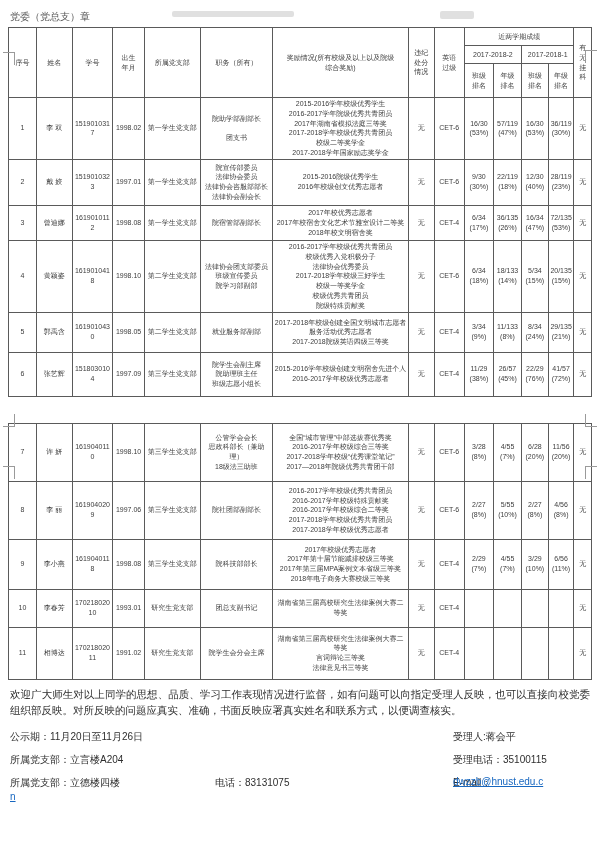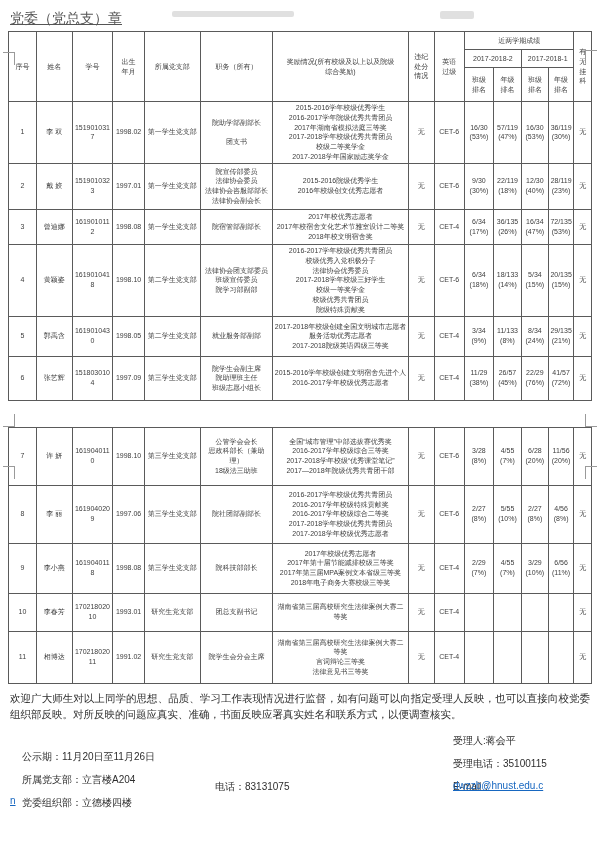--- a/index.html
+++ b/index.html
@@ -7,21 +7,21 @@
        font-family:"Liberation Sans","DejaVu Sans",sans-serif;color:#3a3a3a;}
   .page{position:relative;width:600px;height:849px;}
   .smudge{position:absolute;background:#c6c6c6;opacity:.55;border-radius:2px;}
   .crop{position:absolute;width:11px;height:12px;border:0 solid #9a9a9a;}
   .crop.tl{border-top-width:1px;border-right-width:1px;}
   .crop.tr{border-top-width:1px;border-left-width:1px;}
   .crop.bl{border-bottom-width:1px;border-right-width:1px;}
   .crop.br{border-bottom-width:1px;border-left-width:1px;}
   .title{margin:16px 30px 0;text-align:center;font-size:17px;font-weight:700;color:#111;
          letter-spacing:.5px;}
-  .stamp{margin:10px 0 3px 10px;font-size:14px;color:#555;text-decoration:underline;}
+  .stamp{margin:10px 0 3px 10px;font-size:10px;color:#555;}
   table{border-collapse:collapse;table-layout:fixed;width:584px;margin:0 8px;}
   #table2{margin-top:0;}
   th,td{border:1px solid #5a5a5a;font-size:7px;font-weight:400;text-align:center;
         vertical-align:middle;padding:1px 1px;line-height:1.4;color:#3c3c3c;}
   th{white-space:pre-line;}
   td.num{word-break:break-all;}
   td .ln{min-height:9px;}
   thead tr:nth-child(1){height:18px;}
   thead tr:nth-child(2){height:18px;}
   thead tr:nth-child(3){height:34px;}
@@ -33,21 +33,21 @@
   #table1 tbody tr:nth-child(6){height:44px;}
   #table2 tbody tr:nth-child(1){height:58px;}
   #table2 tbody tr:nth-child(2){height:58px;}
   #table2 tbody tr:nth-child(3){height:50px;}
   #table2 tbody tr:nth-child(4){height:38px;}
   #table2 tbody tr:nth-child(5){height:52px;}
   .gap{height:26px;}
   .notice{margin:6px 10px 12px;font-size:10.5px;line-height:1.55;color:#2e2e2e;text-align:justify;}
   .f-line{position:relative;height:13px;margin:10px 10px 0;font-size:10px;color:#2e2e2e;}
   .f-line span{position:absolute;top:0;white-space:nowrap;}
-  .p0{left:12px;margin-top:16px;} .p1{left:205px;} .p2{left:443px;}
+  .p0{left:0;} .p1{left:205px;} .p2{left:443px;}
   .email-link{color:#1767c0;text-decoration:underline;cursor:pointer;}
   .wrap-line{margin:2px 10px 0;height:12px;font-size:10px;}
 </style>
 </head>
 <body>
 
 <div class="page">
 
   <div class="smudge" style="left:172px;top:1px;width:122px;height:6px;"></div>
   <div class="smudge" style="left:440px;top:1px;width:34px;height:8px;"></div>
@@ -405,21 +405,21 @@
 
   <div class="f-line">
     <span class="p0">公示期：11月20日至11月26日</span>
     <span class="p2">受理人:蒋会平</span>
   </div>
   <div class="f-line">
     <span class="p0">所属党支部：立言楼A204</span>
     <span class="p2">受理电话：35100115</span>
   </div>
   <div class="f-line">
-    <span class="p0">党委组织部：立德楼四楼</span>
+    <span class="p0">所属党支部：立德楼四楼</span>
     <span class="p1">电话：83131075</span>
     <span class="p2">
         <span>E-mail：</span>
         <span class="email-link">dwzzb@hnust.edu.c</span>
       </span>
   </div>
   <div class="wrap-line">
     <span class="email-link">n</span>
   </div>
 

